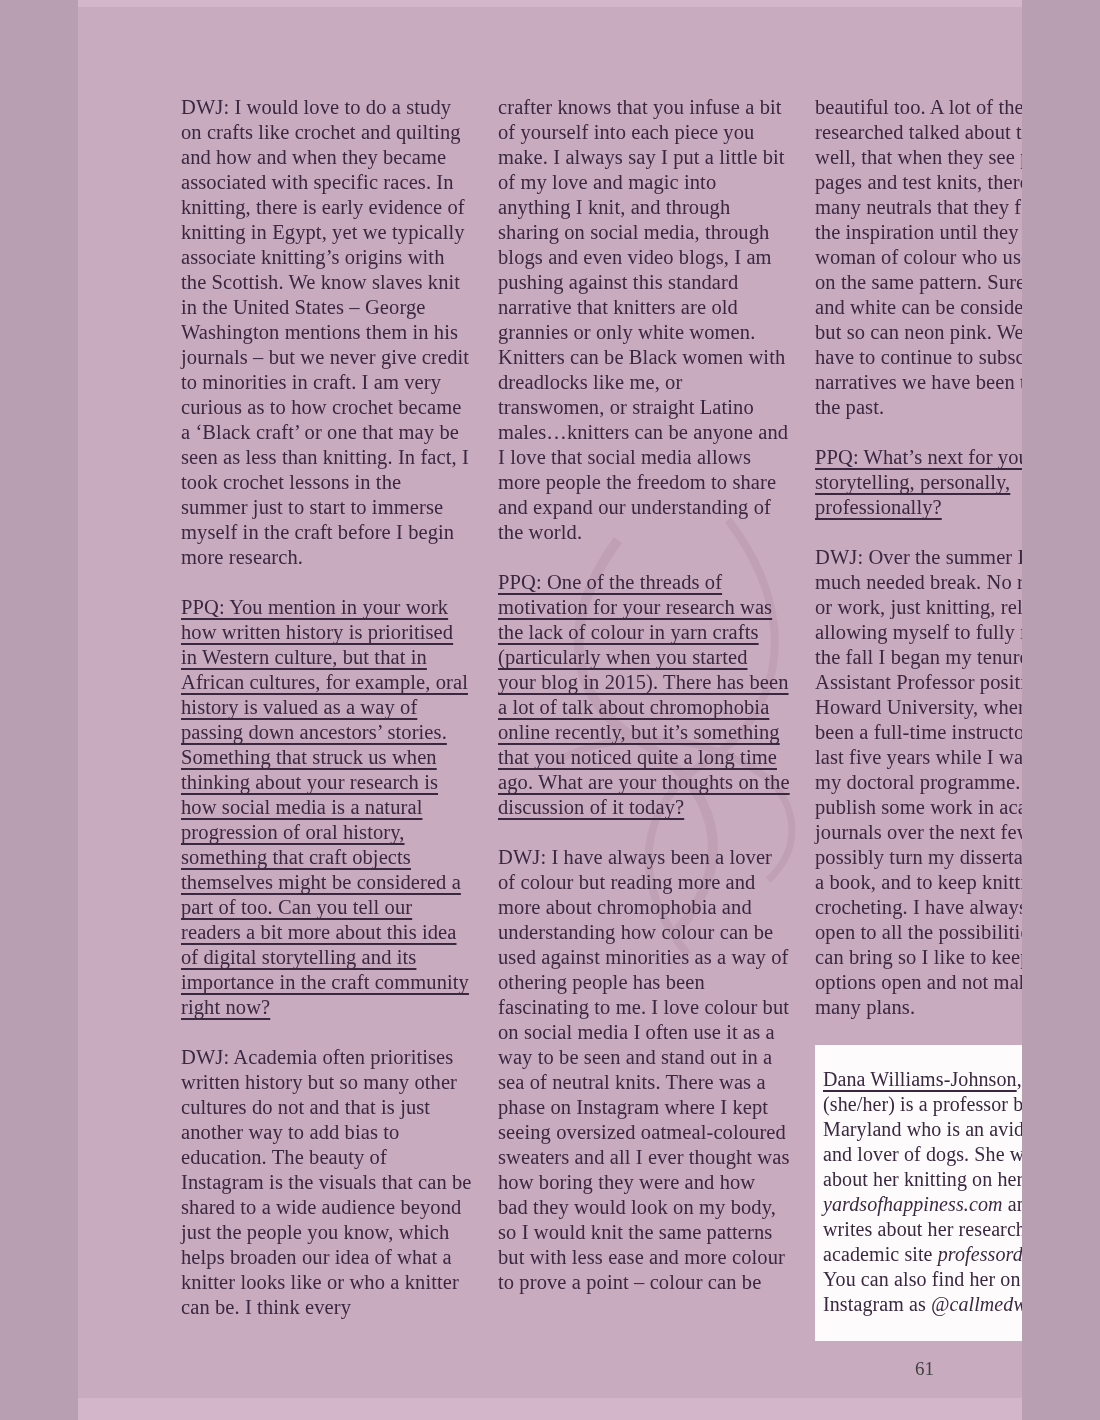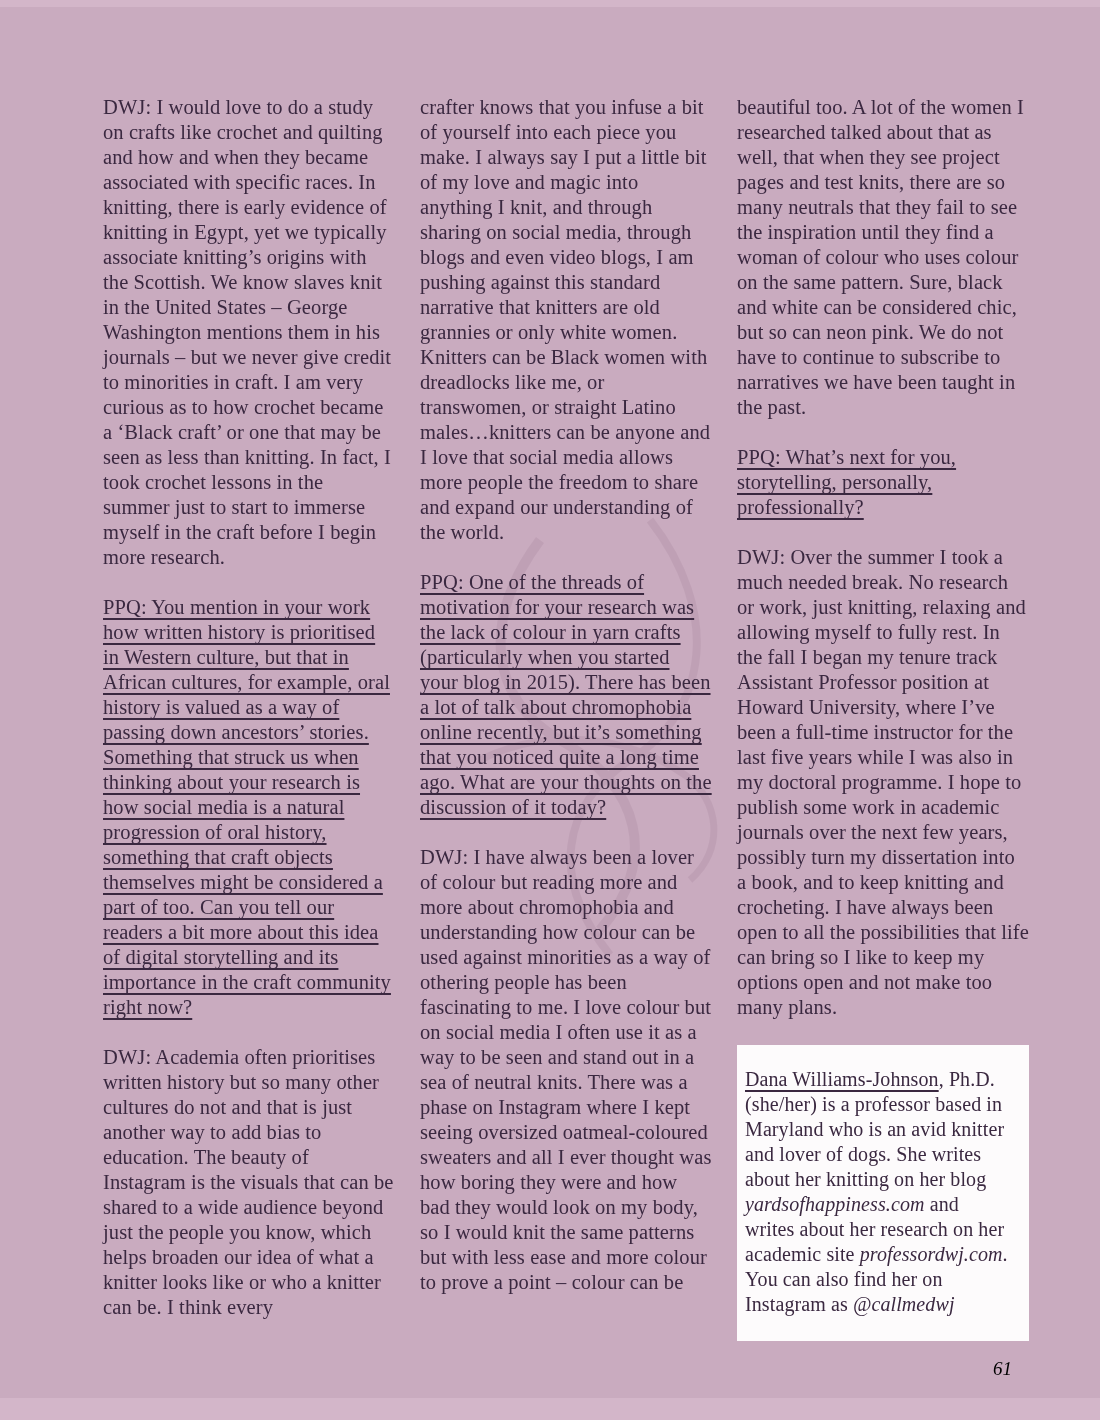--- a/index.html
+++ b/index.html
@@ -1,18 +1,18 @@
 <!DOCTYPE html>
 <html><head>
 <meta charset="utf-8">
 <style>
   html, body { margin: 0; padding: 0; background: #b99fb2; }
   .page {
     position: relative;
-    width: 1100px;
+    width: 944px;
     height: 1420px;
     margin: 0 auto;
     background: #c9abbf;
     font-family: "Liberation Serif", "DejaVu Serif", serif;
     color: #3a2840;
     overflow: hidden;
   }
   .edge-strip { position: absolute; left: 0; right: 0; }
   .edge-strip.top { top: 0; height: 7px; background: #d3b6c9; }
   .edge-strip.bottom { bottom: 0; height: 22px; background: #d3b6c9; }
@@ -62,22 +62,21 @@
     text-decoration-thickness: 1.5px;
     text-underline-offset: 4px;
   }
   .bio-box .seg-italic { font-style: italic; }
 
   .page-number {
     position: absolute;
     right: 88px;
     bottom: 40px;
     font-size: 19px;
-    color: #000000;
-    font-style: italic;
+    color: #404040;
   }
 </style>
 </head>
 <body>
 
 <div class="page">
 
   <div class="edge-strip top"></div>
 
   <svg class="watermark" viewBox="0 0 340 470" xmlns="http://www.w3.org/2000/svg" fill="none">

